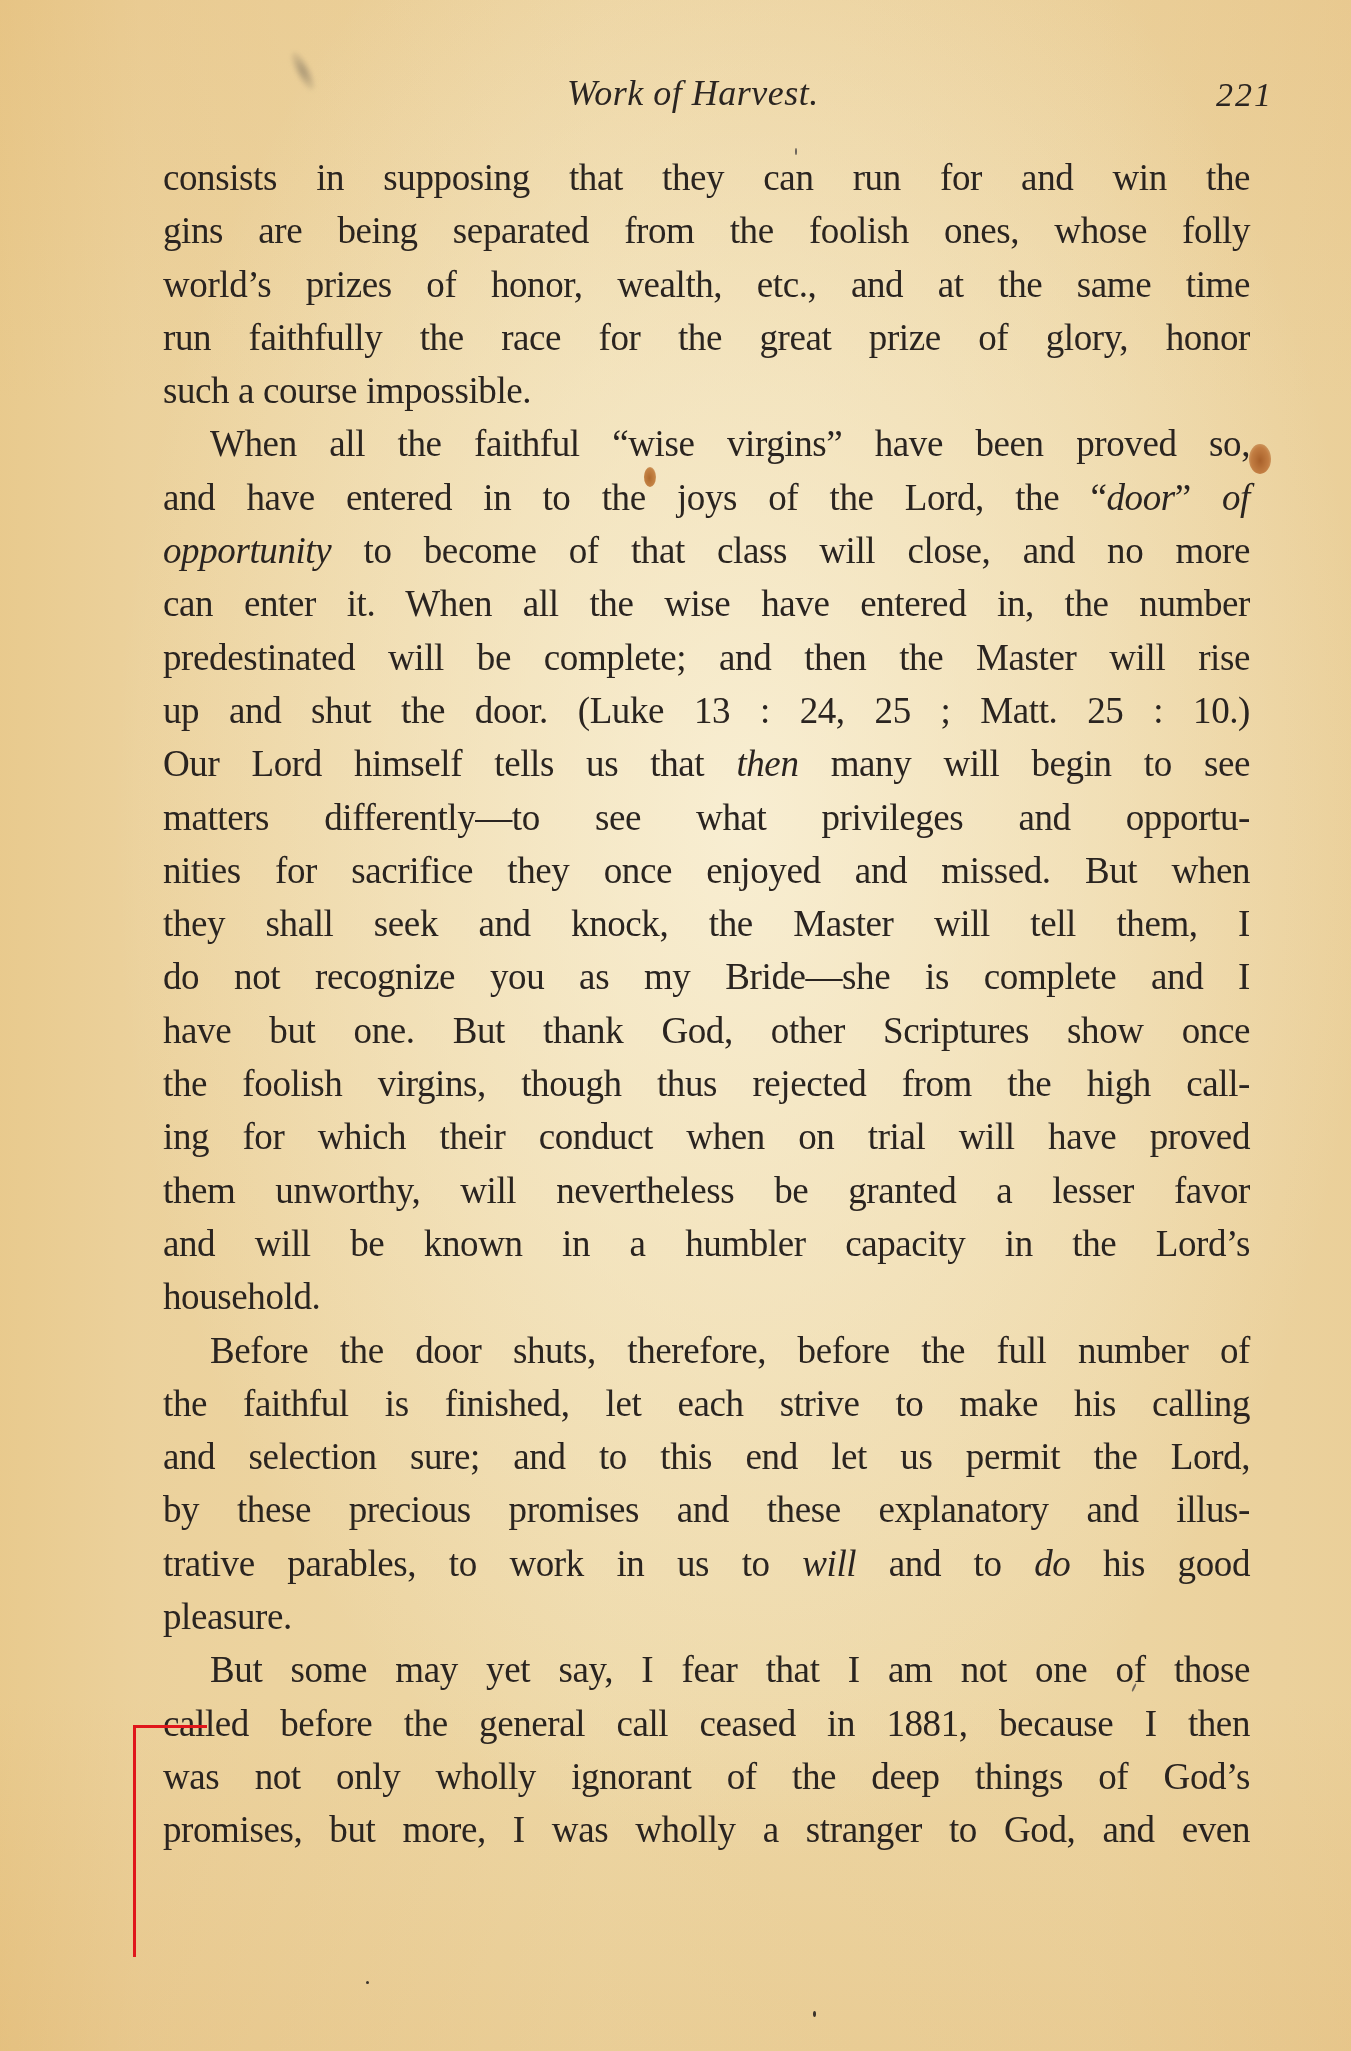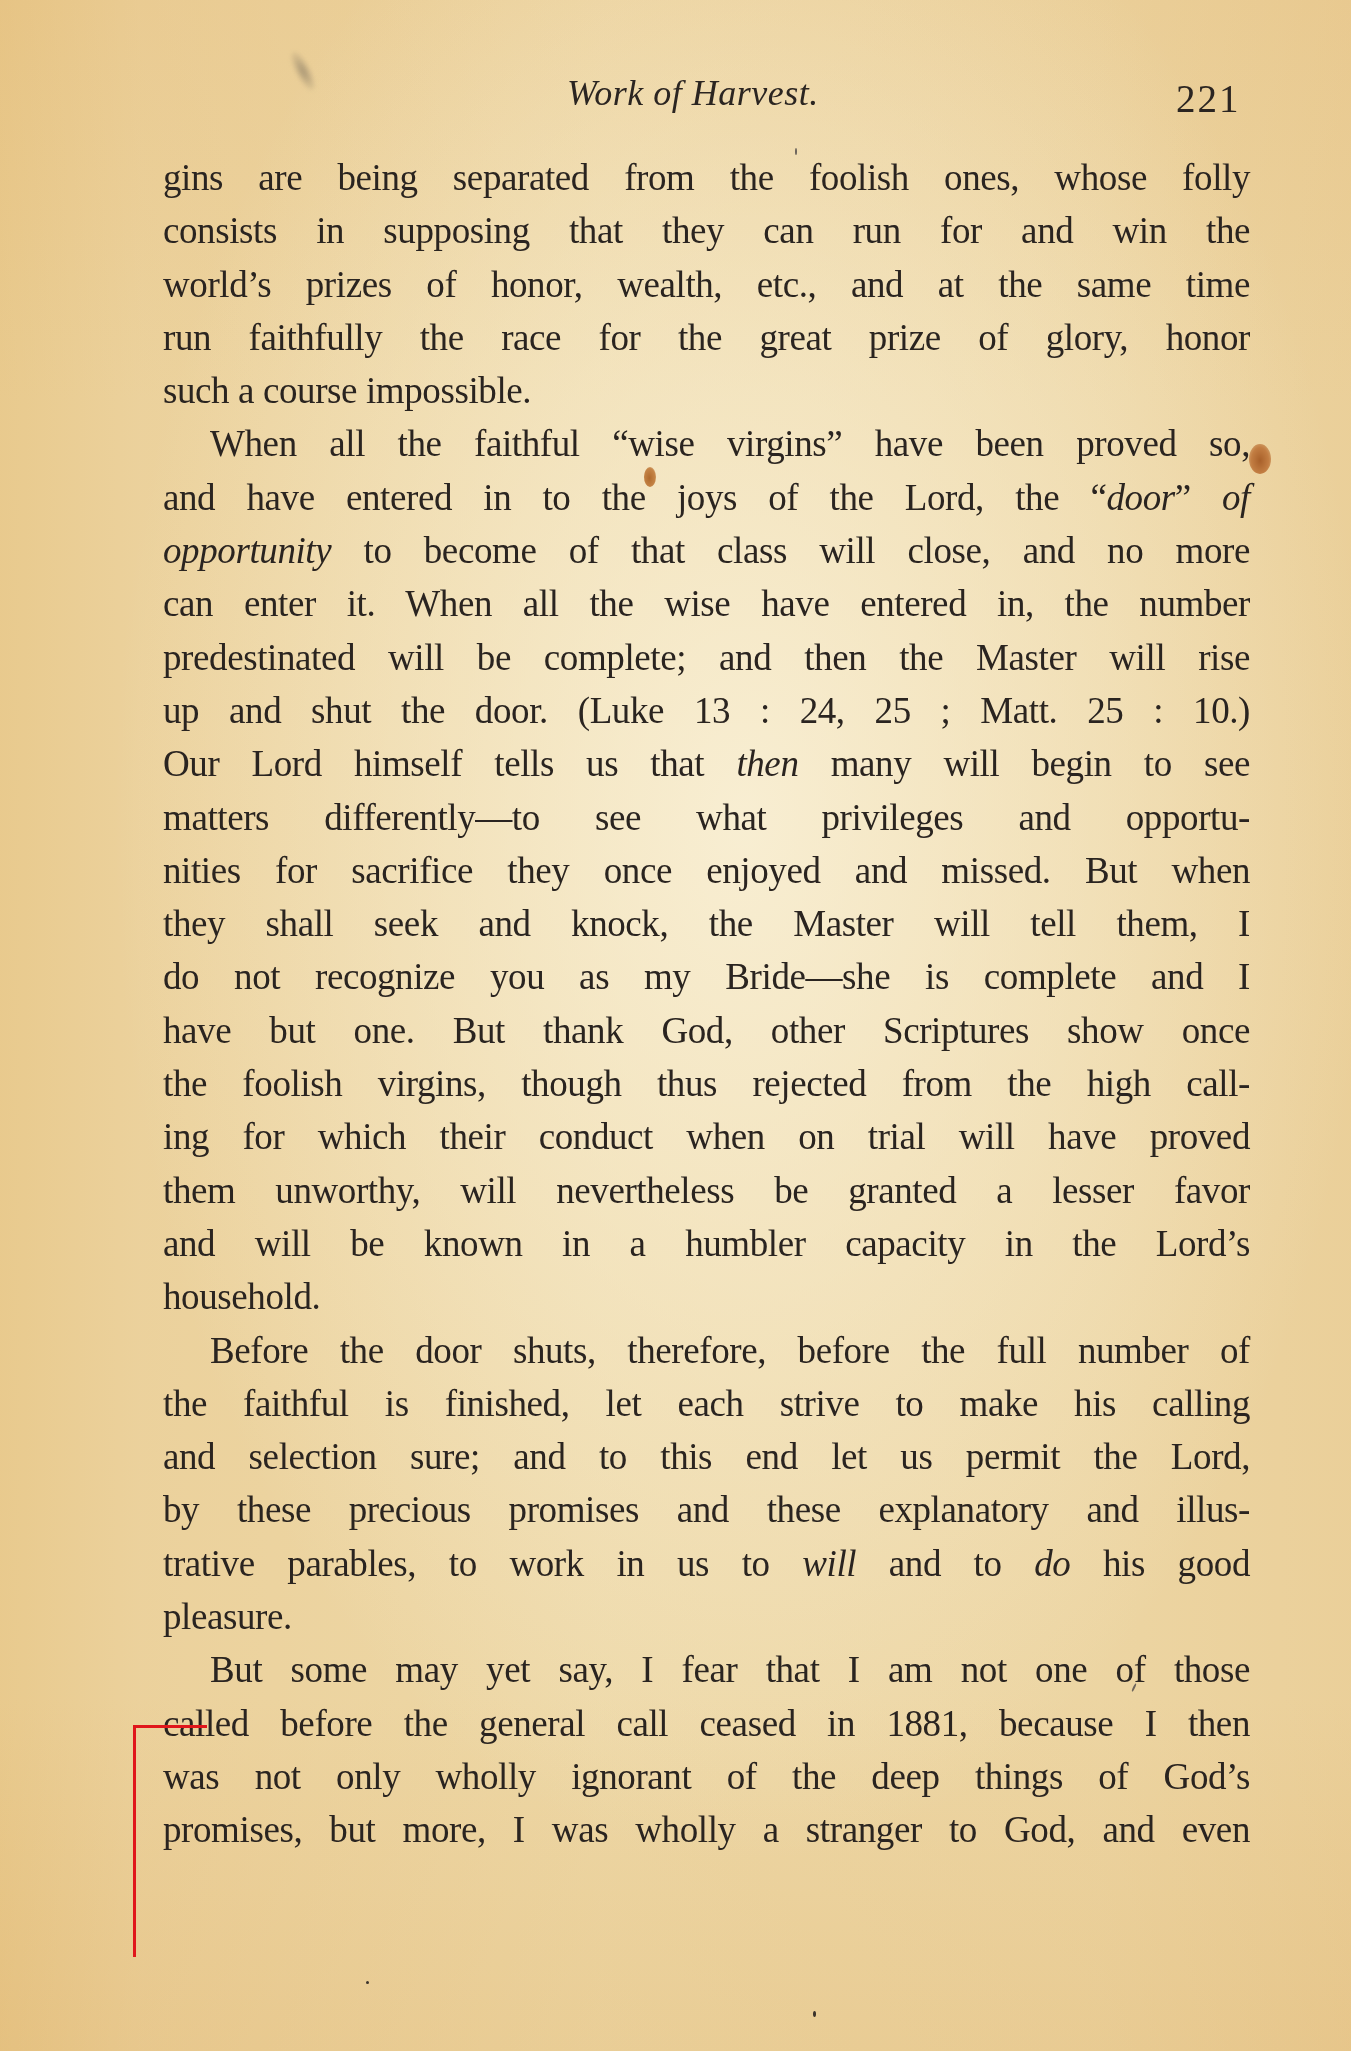--- a/index.html
+++ b/index.html
@@ -19,22 +19,22 @@
   }
   .running-head {
     position: absolute; left: 0; top: 72px; width: 1351px; height: 56px;
   }
   .running-title {
     position: absolute; left: 567px; top: 0;
     font-style: italic; font-size: 36px; letter-spacing: 0.5px;
     color: #2b2521;
   }
   .page-number {
-    position: absolute; left: 1176px; top: 4px;
-    font-size: 39px; letter-spacing: 2px; color: #2b2521;
+    position: absolute; left: 1216px; top: 4px;
+    font-size: 34px; letter-spacing: 2px; color: #2b2521; font-style: italic;
   }
   .body-text {
     position: absolute; left: 163px; top: 151px; width: 1087px;
   }
   .line {
     height: 53.3px; line-height: 53.3px; font-size: 37px;
     white-space: nowrap; overflow: visible;
     text-align: justify; text-align-last: justify;
     letter-spacing: -0.4px;
   }
@@ -76,22 +76,22 @@
 <div class="paper"></div>
 <div class="smudge"></div>
 <div class="speck speck-4"></div>
 
 <div class="running-head">
   <span class="running-title">Work of Harvest.</span>
   <span class="page-number">221</span>
 </div>
 
 <div class="body-text" id="body-text">
+    <div class="line"><span>consists in supposing that they can run for and win the</span></div>
     <div class="line"><span>gins are being separated from the foolish ones, whose folly</span></div>
-    <div class="line"><span>consists in supposing that they can run for and win the</span></div>
     <div class="line"><span>world’s prizes of honor, wealth, etc., and at the same time</span></div>
     <div class="line"><span>run faithfully the race for the great prize of glory, honor</span></div>
     <div class="line last"><span>such a course impossible.</span></div>
     <div class="line indent"><span>When all the faithful “wise virgins” have been proved so,</span></div>
     <div class="line"><span>and have entered in to the joys of the Lord, the “</span><i>door</i><span>” </span><i>of</i></div>
     <div class="line"><i>opportunity</i><span> to become of that class will close, and no more</span></div>
     <div class="line"><span>can enter it.  When all the wise have entered in, the number</span></div>
     <div class="line"><span>predestinated will be complete; and then the Master will rise</span></div>
     <div class="line"><span>up and shut the door.  (Luke 13 : 24, 25 ; Matt. 25 : 10.)</span></div>
     <div class="line"><span>Our Lord himself tells us that </span><i>then</i><span> many will begin to see</span></div>

